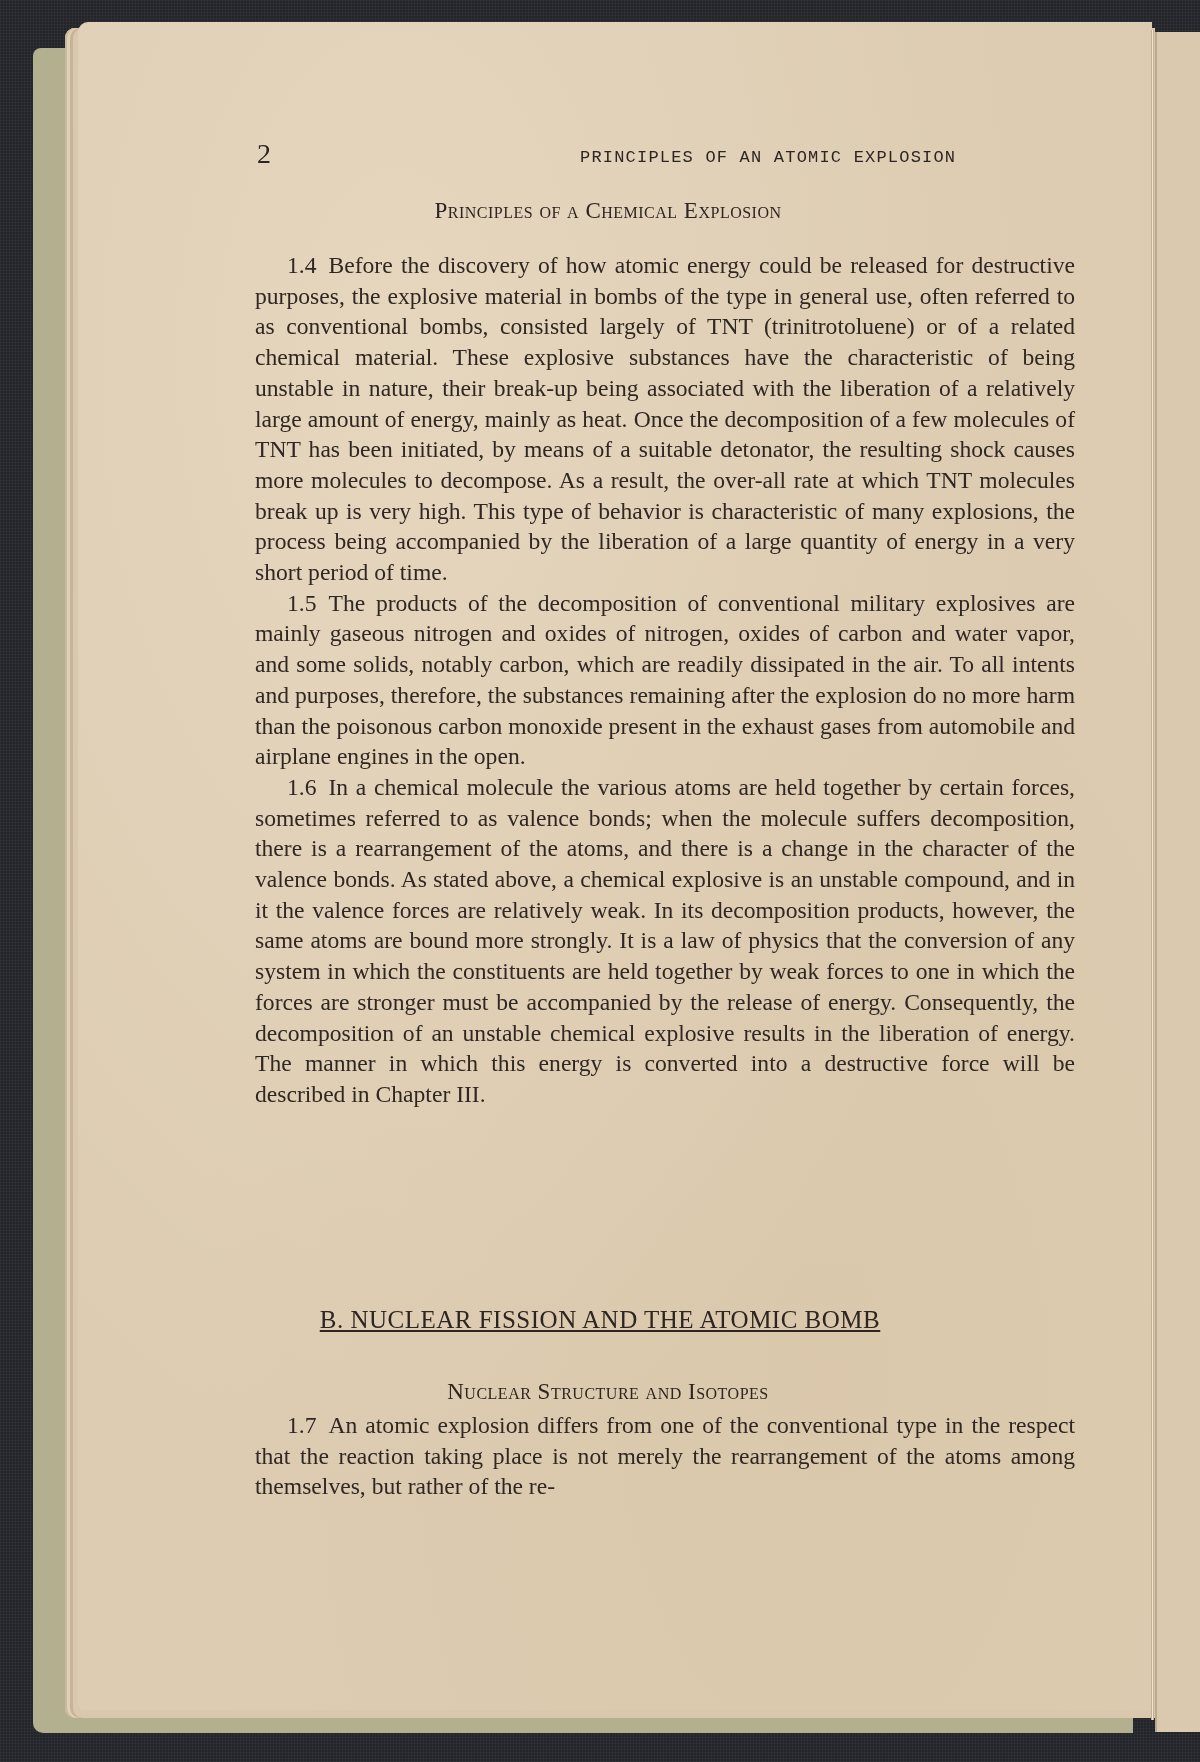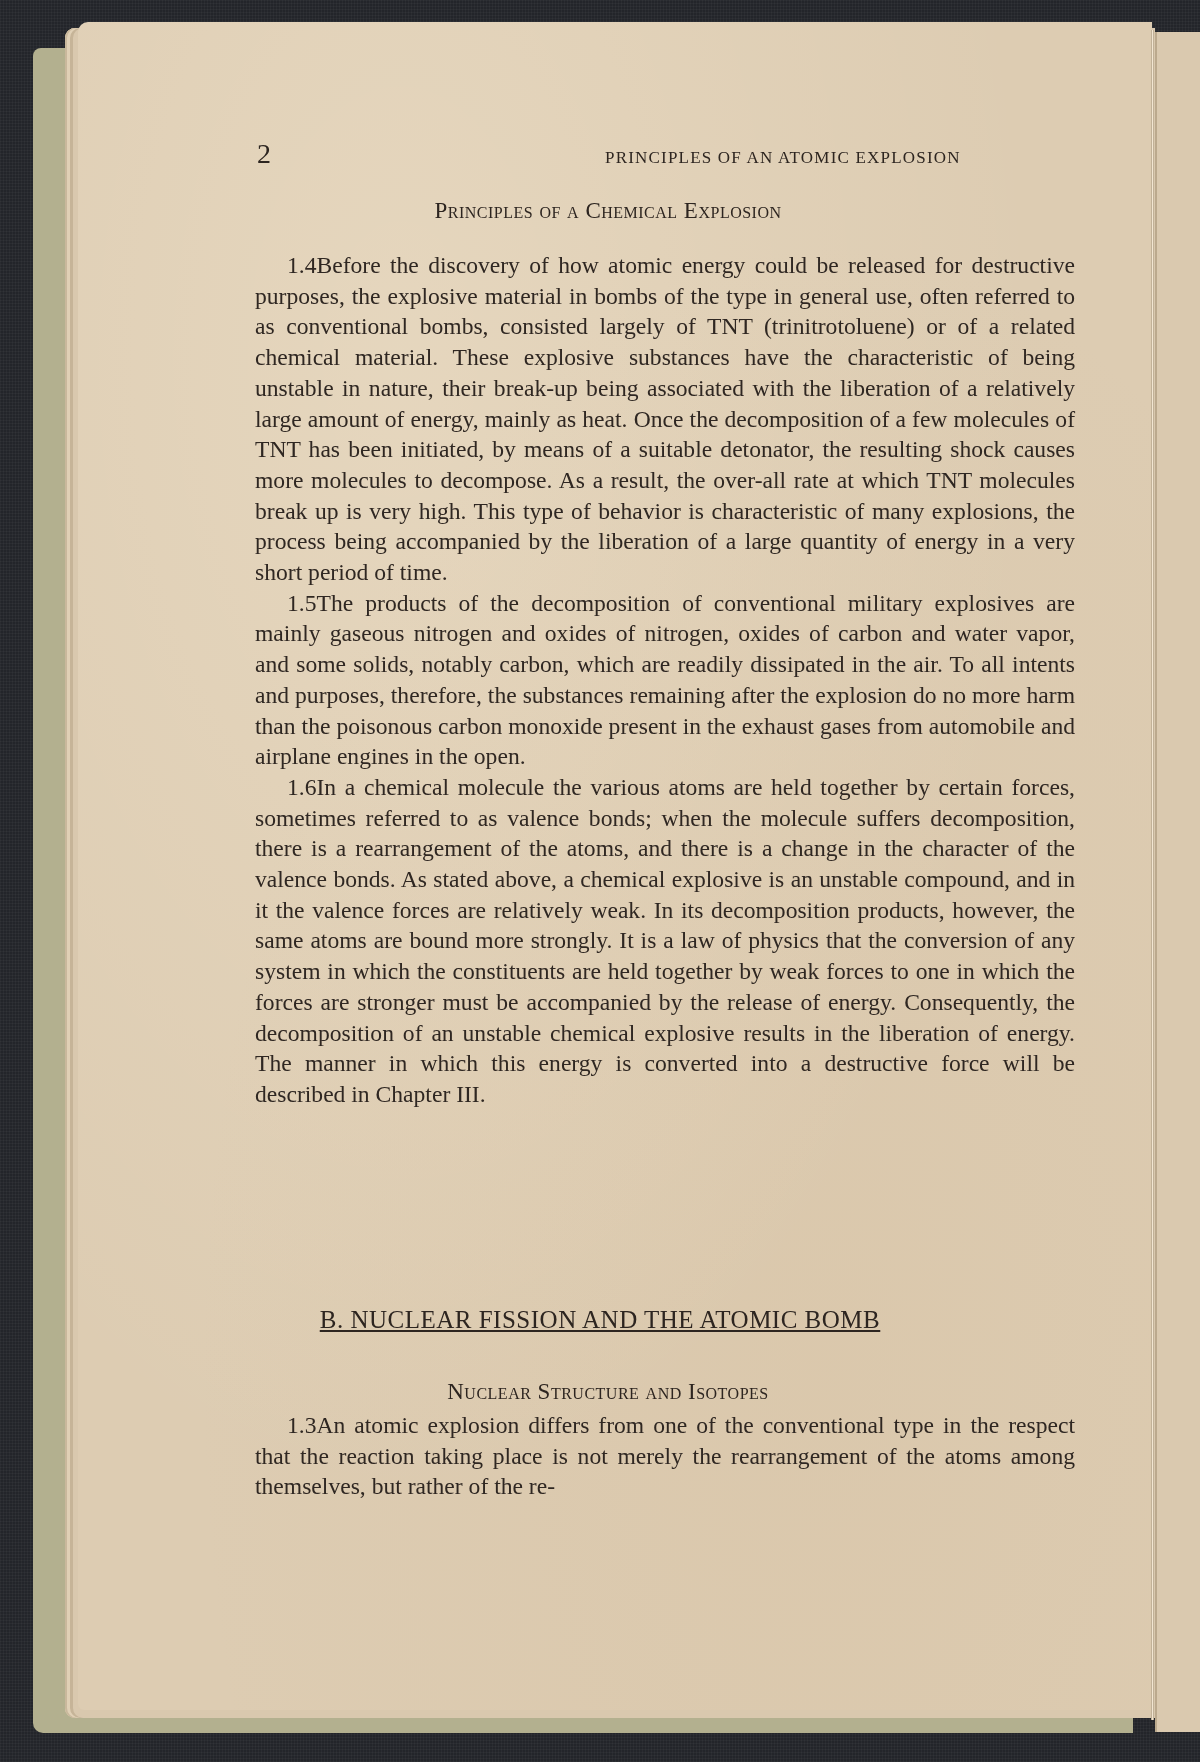--- a/index.html
+++ b/index.html
@@ -33,36 +33,36 @@
     background: #dac9af; border-left: 2px solid #bba98d;
   }
   .gutter-line {
     position: absolute; left: 1151px; top: 30px; width: 3px; height: 1690px;
     background: linear-gradient(90deg, #a8967a, #f2e6d2, #a8967a);
   }
   .page-number {
     position: absolute; left: 257px; top: 138px; font-size: 28px; color: #2d2520;
   }
   .running-head {
-    position: absolute; left: 605px; top: 148px; font-size: 17px; letter-spacing: 1.2px; color: #2d2520;
+    position: absolute; left: 580px; top: 148px; font-size: 17px; letter-spacing: 1.2px; color: #2d2520; font-family: Liberation Mono, monospace;
   }
   .section-head {
     position: absolute; left: 0; width: 1200px; text-align: center;
     font-variant: small-caps; font-size: 23px; color: #2d2520; letter-spacing: 0.5px; padding-left: 8px;
   }
   .chapter-head {
     position: absolute; left: 0; width: 1200px; text-align: center;
     font-size: 25px; color: #2d2520; letter-spacing: 0.5px; text-decoration: underline;
   }
   .body-text {
     position: absolute; left: 255px; width: 820px; color: #2f2722;
     font-size: 23.6px; line-height: 30.7px; text-align: justify;
   }
   .para { margin: 0; text-indent: 32px; hyphens: manual; }
-  .para-num { margin-right: 0; }
+  .para-num { margin-right: 12px; }
 </style>
 </head>
 <body>
 
 <div class="cover-back"></div>
 <div class="page-stack"></div>
 <div class="page"></div>
 <div class="gutter-line"></div>
 <div class="next-page"></div>
 
@@ -81,15 +81,15 @@
   <p class="para">
     <span class="para-num">1.6</span><span>In a chemical molecule the various atoms are held together by certain forces, sometimes referred to as valence bonds; when the molecule suffers decomposition, there is a rearrangement of the atoms, and there is a change in the character of the valence bonds. As stated above, a chemical explosive is an unstable compound, and in it the valence forces are relatively weak. In its decomposition products, however, the same atoms are bound more strongly. It is a law of physics that the conversion of any system in which the con­stituents are held together by weak forces to one in which the forces are stronger must be accompanied by the release of energy. Con­sequently, the decomposition of an unstable chemical explosive results in the liberation of energy. The manner in which this energy is converted into a destructive force will be described in Chapter III.</span>
   </p>
 </div>
 
 <div class="chapter-head" style="top:1306px;">B. NUCLEAR FISSION AND THE ATOMIC BOMB</div>
 <div class="section-head" style="top:1379px;">Nuclear Structure and Isotopes</div>
 
 <div class="body-text" style="top:1410px;">
   <p class="para">
-    <span class="para-num">1.3</span><span>An atomic explosion differs from one of the conventional type in the respect that the reaction taking place is not merely the rear­rangement of the atoms among themselves, but rather of the re-</span>
+    <span class="para-num">1.7</span><span>An atomic explosion differs from one of the conventional type in the respect that the reaction taking place is not merely the rear­rangement of the atoms among themselves, but rather of the re-</span>
   </p>
 </div>
 
 </body></html>

